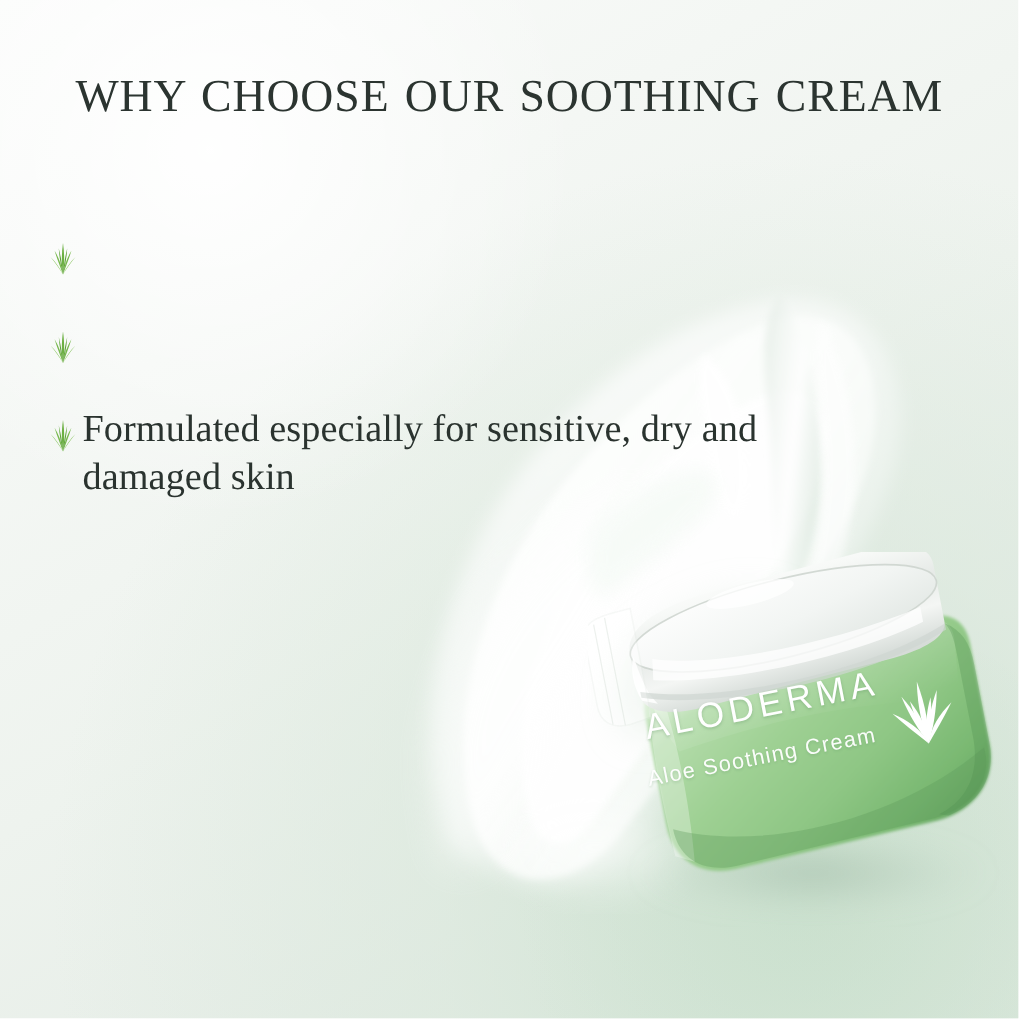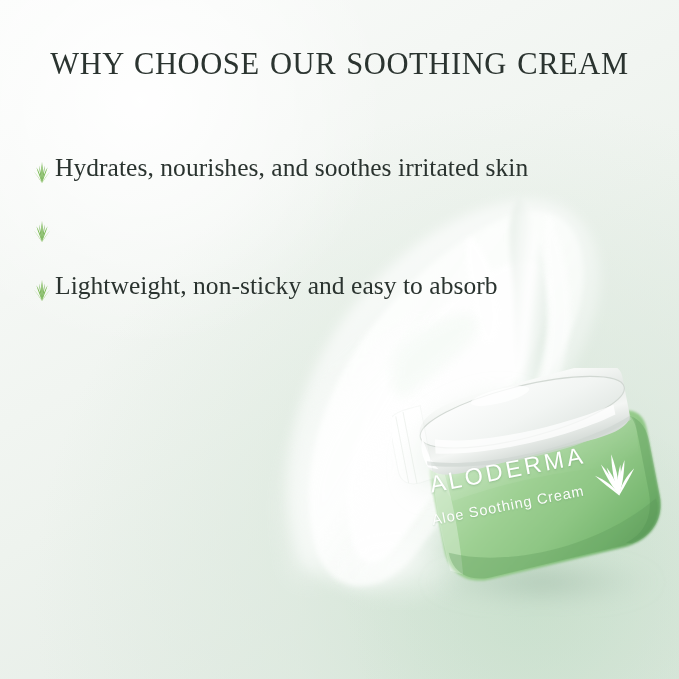--- a/index.html
+++ b/index.html
@@ -205,34 +205,20 @@
              C452 362 424 382 406 396 C392 406 386 362 398 350 Z"></path>
 
     <path filter="url(#blurBig)" fill="#d8e8da" opacity="0.5" d="M430 430 C460 406 498 394 520 404 C536 412 532 432 510 450
              C486 470 450 486 428 488 C410 490 412 444 430 430 Z"></path>
   </svg>
 
   <div id="title">WHY CHOOSE OUR SOOTHING CREAM</div>
 
   <div id="benefits">
 
-    <div class="benefit">
-      <svg class="bullet-icon" viewBox="0 0 20 26" xmlns="http://www.w3.org/2000/svg">
-        <g fill="#6cb043">
-          <path d="M10 25 C9.2 19 8.8 12 10 4 C11.2 12 10.8 19 10 25 Z"></path>
-          <path d="M10 25 C8 19.5 6 14.5 4.4 9.2 C7 13.2 9 18.6 10 25 Z" fill="#76b84c"></path>
-          <path d="M10 25 C12 19.5 14 14.5 15.6 9.2 C13 13.2 11 18.6 10 25 Z" fill="#76b84c"></path>
-          <path d="M10 25 C7.2 20.6 4.4 16.6 1.6 13.4 C4.8 16.4 7.6 20.2 10 25 Z" fill="#83c057"></path>
-          <path d="M10 25 C12.8 20.6 15.6 16.6 18.4 13.4 C15.2 16.4 12.4 20.2 10 25 Z" fill="#83c057"></path>
-          <path d="M10 25 C8.8 20 7.6 14.4 7.2 7.6 C8.6 13.4 9.6 19 10 25 Z" fill="#5fa33a"></path>
-          <path d="M10 25 C11.2 20 12.4 14.4 12.8 7.6 C11.4 13.4 10.4 19 10 25 Z" fill="#5fa33a"></path>
-        </g>
-      </svg>
-      <div class="benefit-text">Hydrates, nourishes, and soothes irritated skin</div>
-    </div>
 
     <div class="benefit">
       <svg class="bullet-icon" viewBox="0 0 20 26" xmlns="http://www.w3.org/2000/svg">
         <g fill="#6cb043">
           <path d="M10 25 C9.2 19 8.8 12 10 4 C11.2 12 10.8 19 10 25 Z"></path>
           <path d="M10 25 C8 19.5 6 14.5 4.4 9.2 C7 13.2 9 18.6 10 25 Z" fill="#76b84c"></path>
           <path d="M10 25 C12 19.5 14 14.5 15.6 9.2 C13 13.2 11 18.6 10 25 Z" fill="#76b84c"></path>
           <path d="M10 25 C7.2 20.6 4.4 16.6 1.6 13.4 C4.8 16.4 7.6 20.2 10 25 Z" fill="#83c057"></path>
           <path d="M10 25 C12.8 20.6 15.6 16.6 18.4 13.4 C15.2 16.4 12.4 20.2 10 25 Z" fill="#83c057"></path>
           <path d="M10 25 C8.8 20 7.6 14.4 7.2 7.6 C8.6 13.4 9.6 19 10 25 Z" fill="#5fa33a"></path>
@@ -246,23 +232,36 @@
         <g fill="#6cb043">
           <path d="M10 25 C9.2 19 8.8 12 10 4 C11.2 12 10.8 19 10 25 Z"></path>
           <path d="M10 25 C8 19.5 6 14.5 4.4 9.2 C7 13.2 9 18.6 10 25 Z" fill="#76b84c"></path>
           <path d="M10 25 C12 19.5 14 14.5 15.6 9.2 C13 13.2 11 18.6 10 25 Z" fill="#76b84c"></path>
           <path d="M10 25 C7.2 20.6 4.4 16.6 1.6 13.4 C4.8 16.4 7.6 20.2 10 25 Z" fill="#83c057"></path>
           <path d="M10 25 C12.8 20.6 15.6 16.6 18.4 13.4 C15.2 16.4 12.4 20.2 10 25 Z" fill="#83c057"></path>
           <path d="M10 25 C8.8 20 7.6 14.4 7.2 7.6 C8.6 13.4 9.6 19 10 25 Z" fill="#5fa33a"></path>
           <path d="M10 25 C11.2 20 12.4 14.4 12.8 7.6 C11.4 13.4 10.4 19 10 25 Z" fill="#5fa33a"></path>
         </g>
       </svg>
-      <div class="benefit-text">Lightweight, non-sticky and easy to absorb</div>
     </div>
 
+    <div class="benefit">
+      <svg class="bullet-icon" viewBox="0 0 20 26" xmlns="http://www.w3.org/2000/svg">
+        <g fill="#6cb043">
+          <path d="M10 25 C9.2 19 8.8 12 10 4 C11.2 12 10.8 19 10 25 Z"></path>
+          <path d="M10 25 C8 19.5 6 14.5 4.4 9.2 C7 13.2 9 18.6 10 25 Z" fill="#76b84c"></path>
+          <path d="M10 25 C12 19.5 14 14.5 15.6 9.2 C13 13.2 11 18.6 10 25 Z" fill="#76b84c"></path>
+          <path d="M10 25 C7.2 20.6 4.4 16.6 1.6 13.4 C4.8 16.4 7.6 20.2 10 25 Z" fill="#83c057"></path>
+          <path d="M10 25 C12.8 20.6 15.6 16.6 18.4 13.4 C15.2 16.4 12.4 20.2 10 25 Z" fill="#83c057"></path>
+          <path d="M10 25 C8.8 20 7.6 14.4 7.2 7.6 C8.6 13.4 9.6 19 10 25 Z" fill="#5fa33a"></path>
+          <path d="M10 25 C11.2 20 12.4 14.4 12.8 7.6 C11.4 13.4 10.4 19 10 25 Z" fill="#5fa33a"></path>
+        </g>
+      </svg>
+      <div class="benefit-text">Formulated especially for sensitive, dry and damaged skin</div>
+    </div>
 
   </div>
 
   <div id="jar">
 
     <svg id="jar-svg" width="300" height="250" viewBox="0 0 300 250" xmlns="http://www.w3.org/2000/svg">
       <defs>
         <linearGradient id="lidGrad" x1="0" y1="0" x2="0.25" y2="1">
           <stop offset="0%" stop-color="#ffffff"></stop>
           <stop offset="22%" stop-color="#f7f9f7"></stop>

